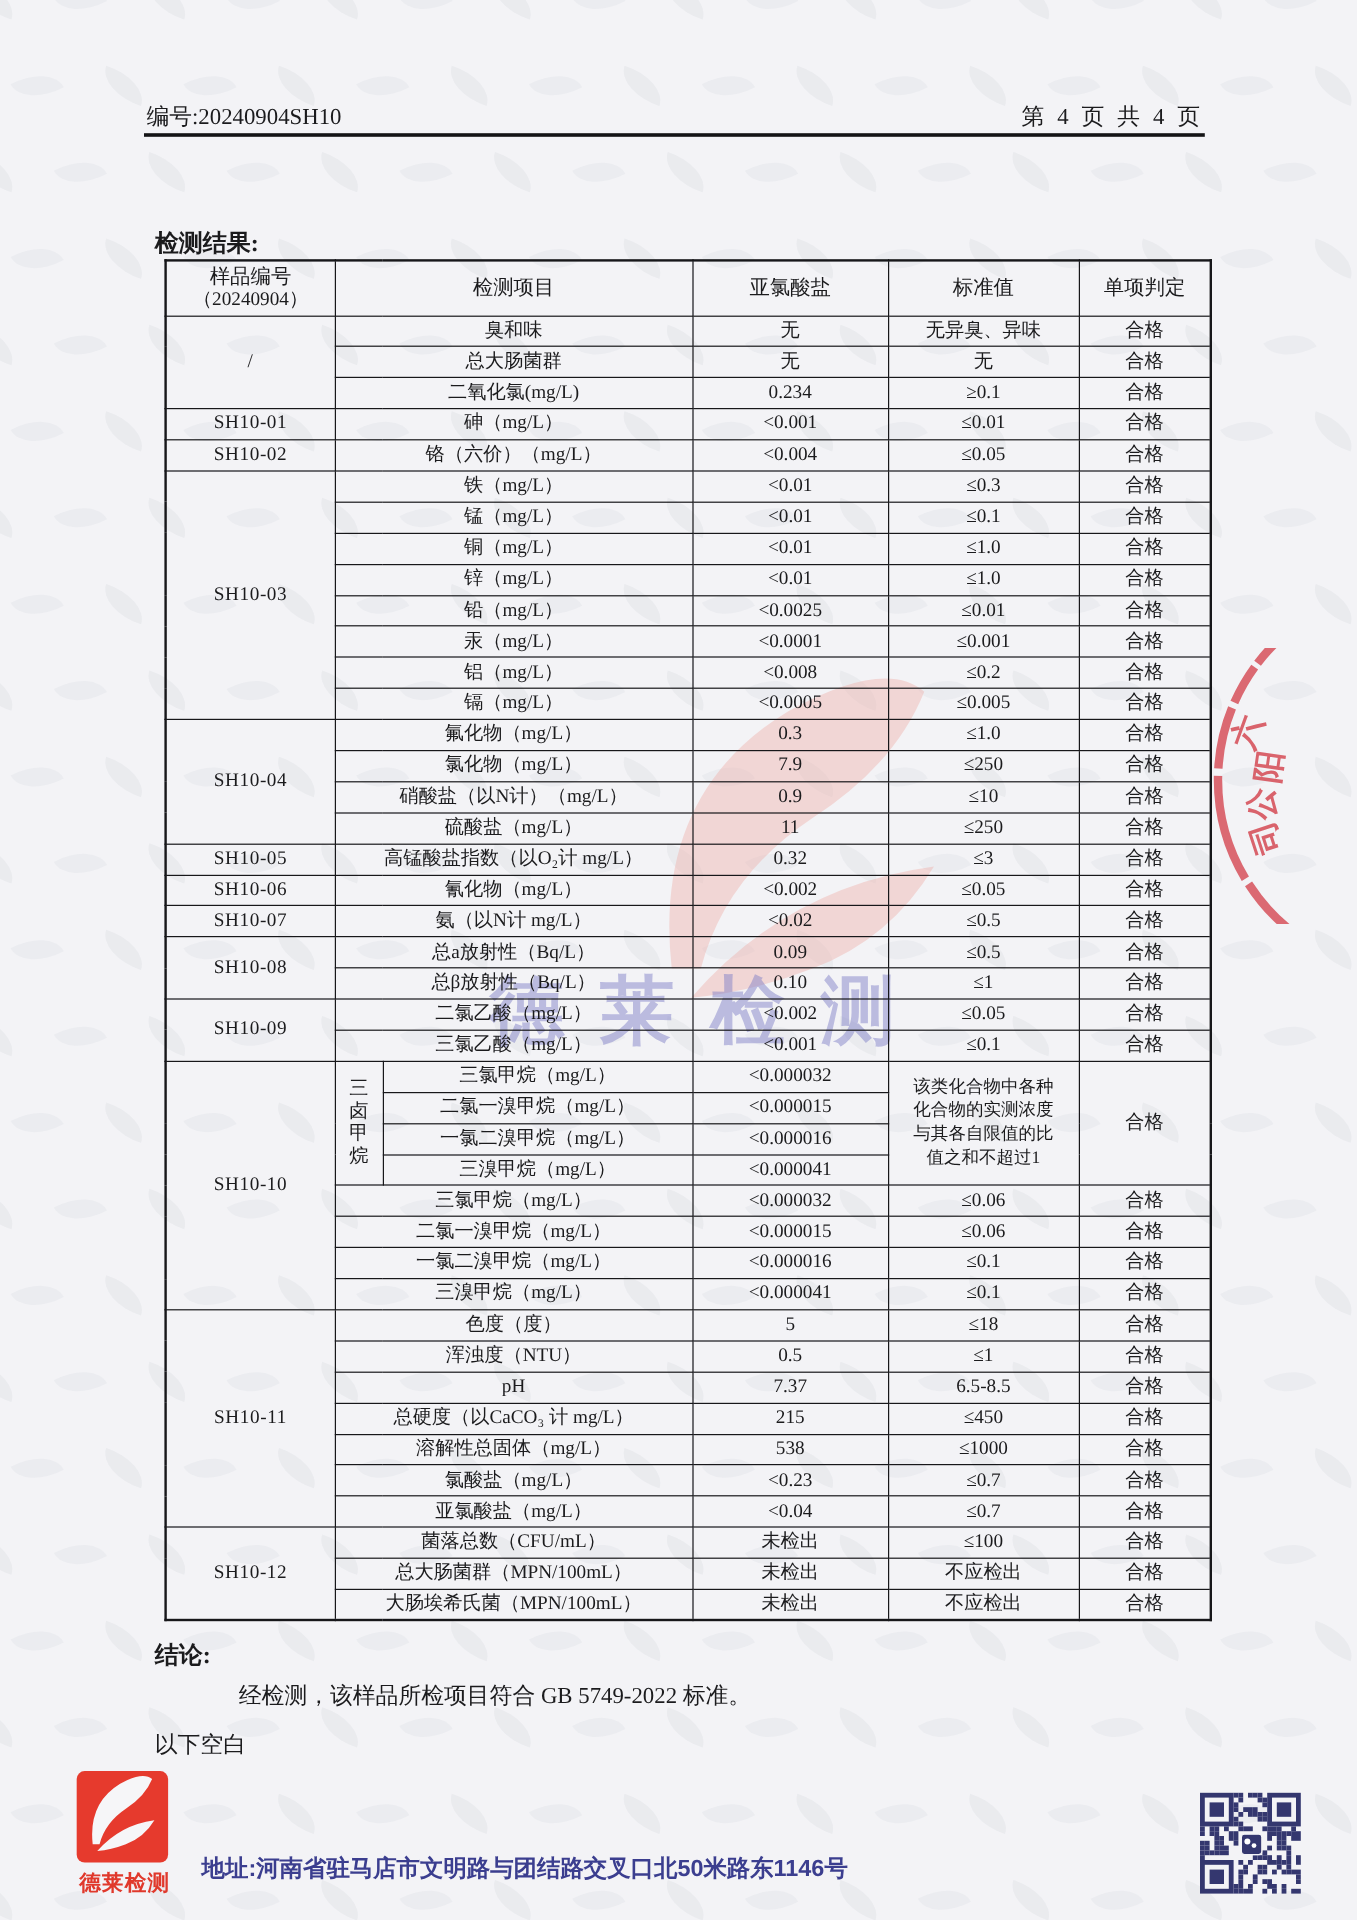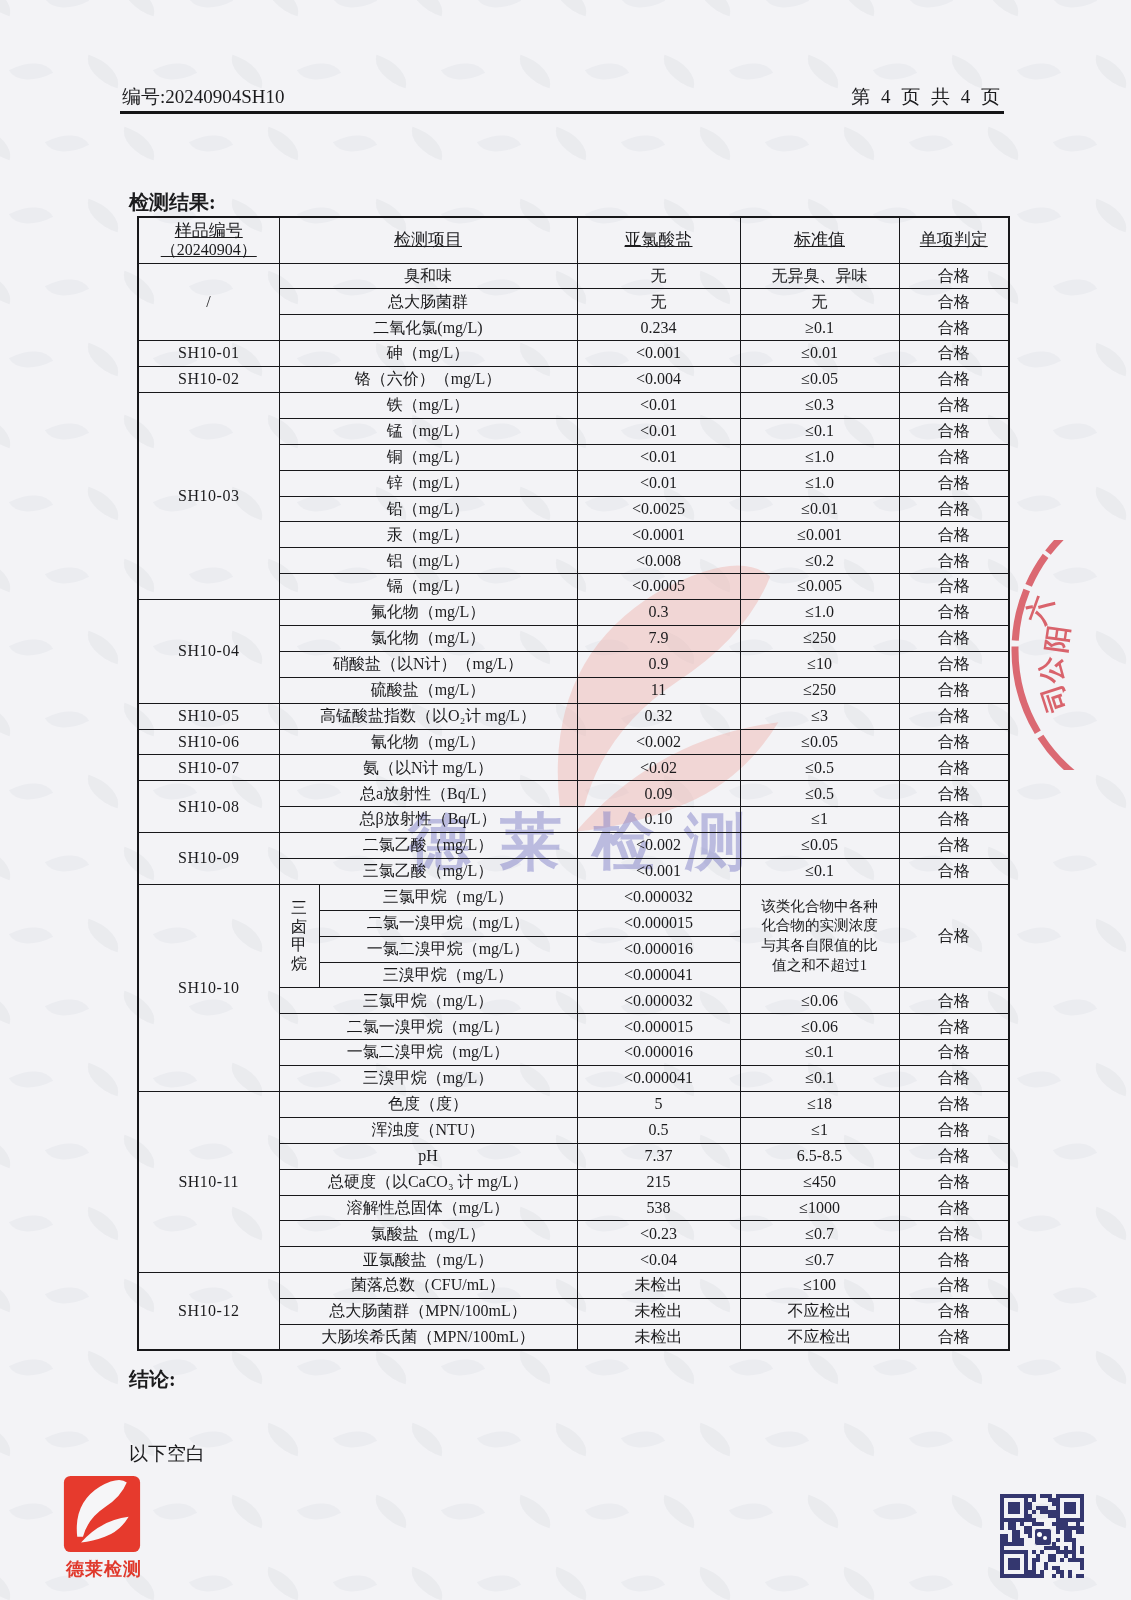--- a/index.html
+++ b/index.html
@@ -41,21 +41,21 @@
   }
   table.results th,table.results td{
     border:1.6px solid #17171a;
     text-align:center;vertical-align:middle;
     padding:0;line-height:1.15;
     background:transparent;font-weight:normal;
     overflow:hidden;
   }
   table.results{border:2.5px solid #17171a;}
   table.results thead tr{height:46px;}
-  table.results thead th{font-size:17px;text-decoration:underline;}
+  table.results thead th{font-size:17px;}
   table.results tbody tr{height:25.9px;}
   .c-sample{font-family:"Liberation Serif","DejaVu Serif",serif;letter-spacing:.5px;}
   .c-group{white-space:pre-line;font-size:16px;line-height:1.55;}
   .c-std-multi div{width:122px;margin:0 auto;font-size:14.6px;line-height:1.35;text-align:center;}
   .hdr-sub{font-size:16px;}
   
   #stamp{position:absolute;left:980px;top:540px;z-index:3;}
   .stamp-char{
     position:absolute;color:#d6505a;font-size:27px;font-weight:bold;z-index:3;
     opacity:.88;font-family:"Liberation Serif","DejaVu Serif",serif;
@@ -788,28 +788,30 @@
 
   <svg id="stamp" width="151" height="230" viewBox="0 0 151 230">
     <circle cx="195" cy="110" r="160" fill="none" stroke="#d6505a" stroke-width="7" stroke-dasharray="52 5 34 4 60 5 90 6" opacity="0.85"></circle>
   </svg>
   <div class="stamp-char" style="left:1026px;top:592px;transform:rotate(-70deg);">六</div>
   <div class="stamp-char" style="left:1044px;top:621px;transform:rotate(-82deg);">阳</div>
   <div class="stamp-char" style="left:1038px;top:652px;transform:rotate(-97deg);">公</div>
   <div class="stamp-char" style="left:1041px;top:680px;transform:rotate(-108deg);">司</div>
 
   <div class="conclusion-label">结论:</div>
+  <div class="conclusion-text">经检测，该样品所检项目符合 GB 5749-2022 标准。</div>
   <div class="below-blank">以下空白</div>
 
   <svg id="footer-logo" width="80" height="80" viewBox="0 0 84 84">
     <rect x="2" y="2" width="80" height="80" rx="7" fill="#e63a2d"></rect>
     <path d="M16 66 Q12 30 40 13 Q60 2 68 9 Q62 24 45 35 Q27 47 22 66 Z" fill="#f6f6f8"></path>
     <path d="M20 72 Q40 49 70 45 Q61 60 45 66 Q32 71 20 72 Z" fill="#f6f6f8"></path>
   </svg>
   <div class="footer-logo-text">德莱检测</div>
+  <div class="company-address">地址:河南省驻马店市文明路与团结路交叉口北50米路东1146号</div>
   <div id="qr-code">
     <div class="qr-center">
       <div class="qr-dot" style="left:2px;top:3px;"></div>
       <div class="qr-dot" style="left:8px;top:7px;width:4px;height:4px;"></div>
     </div>
   <div class="qr-cell" style="left: 28px; top: 0px; width: 4px; height: 4px;"></div>
       <div class="qr-cell" style="left: 32px; top: 0px; width: 4px; height: 4px;"></div>
       <div class="qr-cell" style="left: 40px; top: 0px; width: 4px; height: 4px;"></div>
       <div class="qr-cell" style="left: 44px; top: 0px; width: 4px; height: 4px;"></div>
       <div class="qr-cell" style="left: 48px; top: 0px; width: 4px; height: 4px;"></div>

